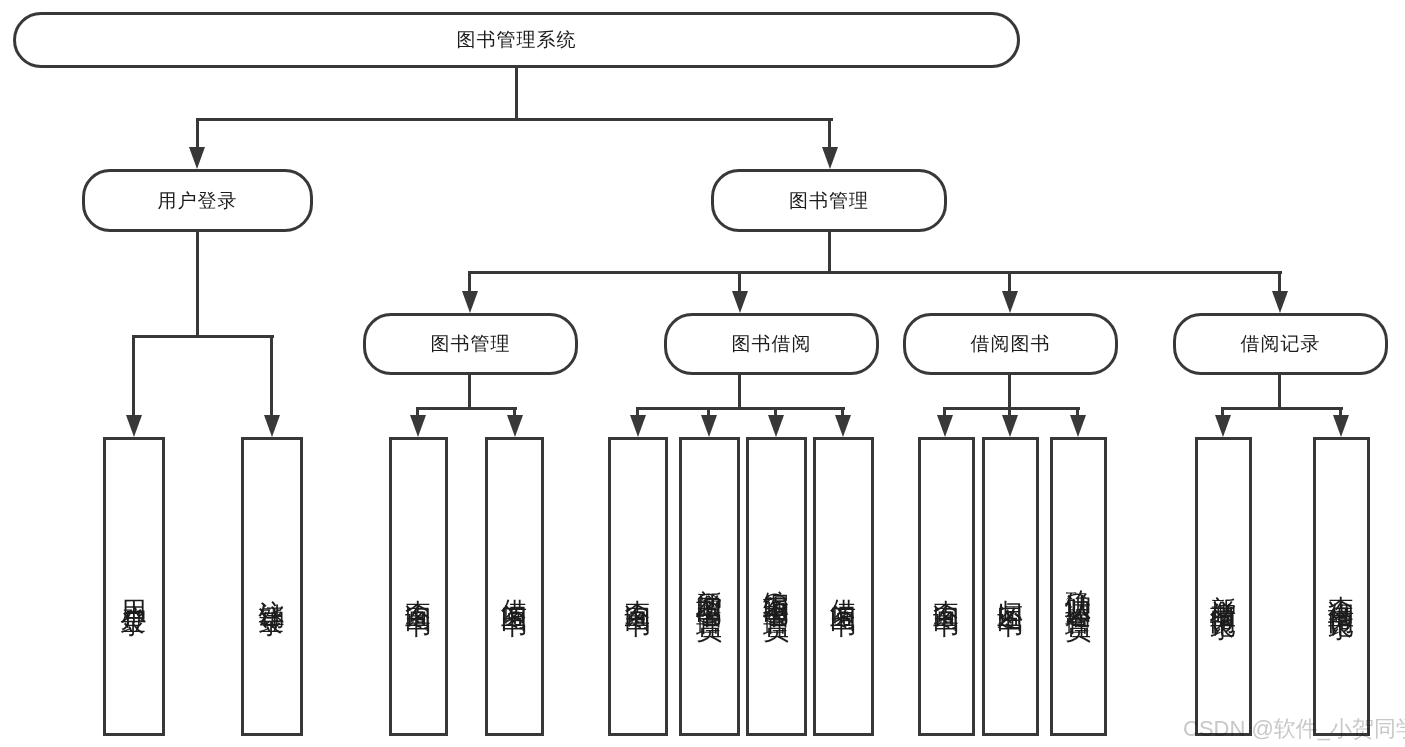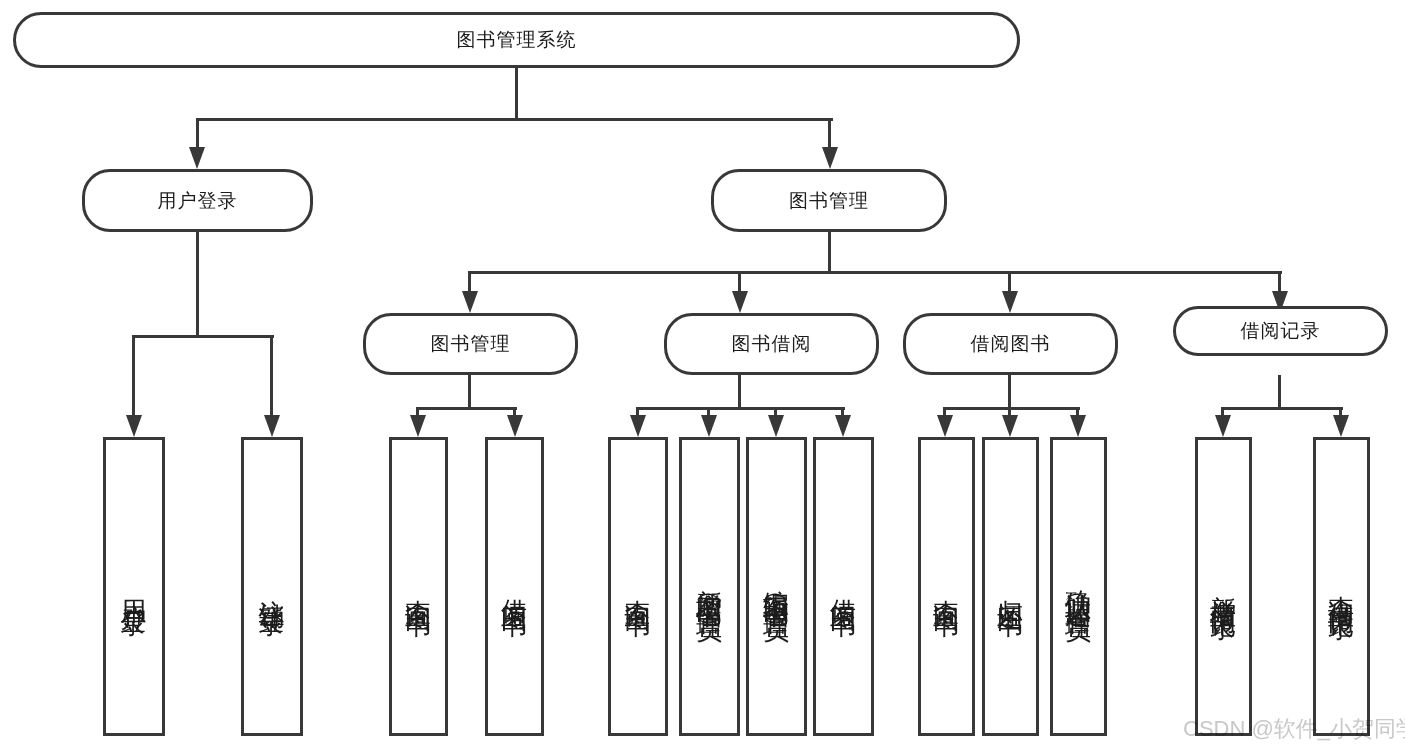--- a/index.html
+++ b/index.html
@@ -99,21 +99,21 @@
 
   <div class="node h-node" style="left:363px; top:313px; width:215px; height:62px;">
     <span>图书管理</span>
   </div>
   <div class="node h-node" style="left:664px; top:313px; width:215px; height:62px;">
     <span>图书借阅</span>
   </div>
   <div class="node h-node" style="left:903px; top:313px; width:215px; height:62px;">
     <span>借阅图书</span>
   </div>
-  <div class="node h-node" style="left:1173px; top:306px; width:215px; height:50px;text-align:center;">
+  <div class="node h-node" style="left:1173px; top:313px; width:215px; height:62px;text-align:center;">
     <span>借阅记录</span>
   </div>
 
   <div class="vline" style="left:468px; top:375px; height:33px;"></div>
   <div class="hline" style="left:416px; top:407px; width:101px;"></div>
   <div class="vline" style="left:416px; top:409px; height:6px;"></div>
   <div class="arrow" style="left:410px; top:415px;"></div>
   <div class="vline" style="left:513px; top:409px; height:6px;"></div>
   <div class="arrow" style="left:507px; top:415px;"></div>
 

